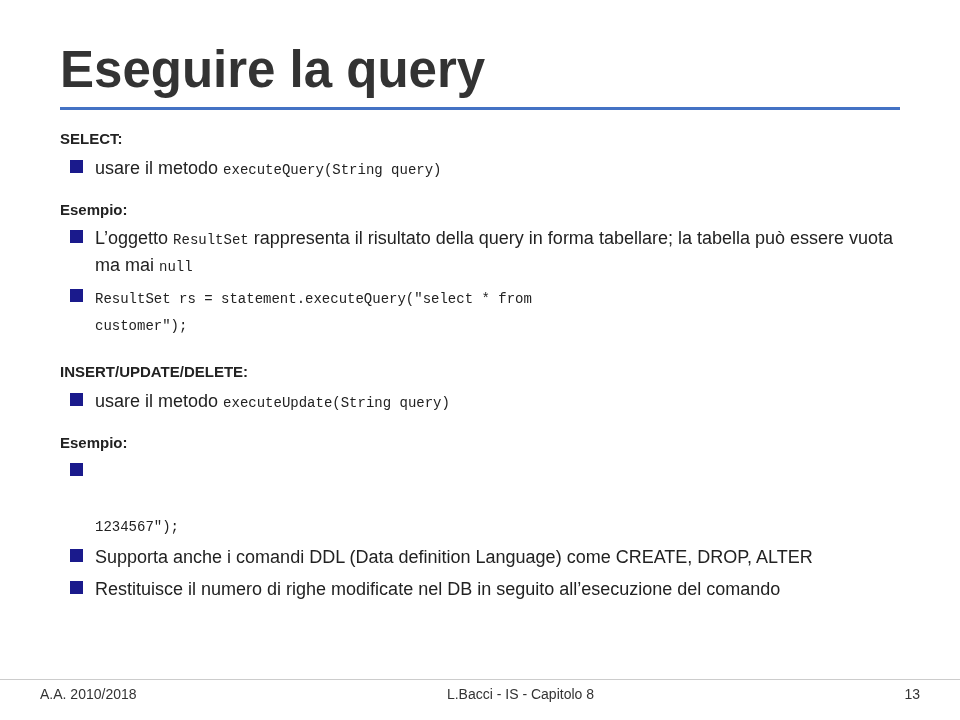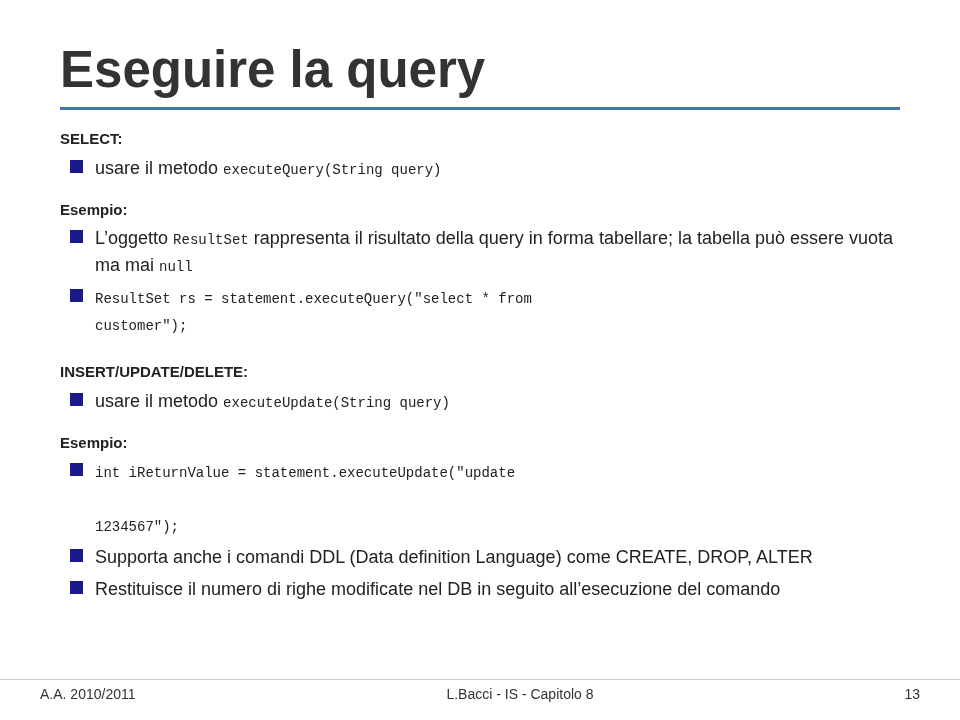--- a/index.html
+++ b/index.html
@@ -158,21 +158,21 @@
       </span>
     </div>
 
     <div class="spacer-sm"></div>
 
     <div class="section-label">Esempio:</div>
 
     <div class="bullet-item">
       <span class="bullet-square"></span>
       <span class="bullet-text">
-        <code>int iReturnValue = statement.executeUpdate("update</code><br>
+        <br>
         <br>
         <code>1234567");</code>
       </span>
     </div>
 
     <div class="bullet-item">
       <span class="bullet-square"></span>
       <span class="bullet-text">
         Supporta anche i comandi DDL (Data definition Language) come CREATE, DROP, ALTER
       </span>
@@ -181,18 +181,18 @@
     <div class="bullet-item">
       <span class="bullet-square"></span>
       <span class="bullet-text">
         Restituisce il numero di righe modificate nel DB in seguito all’esecuzione del comando
       </span>
     </div>
 
   </div>
 
   <div class="footer">
-    <span class="footer-left">A.A. 2010/2011</span>
+    <span class="footer-left">A.A. 2010/2018</span>
     <span class="footer-center">L.Bacci - IS - Capitolo 8</span>
     <span class="footer-right">13</span>
   </div>
 
 </div>
 
 </body></html>

